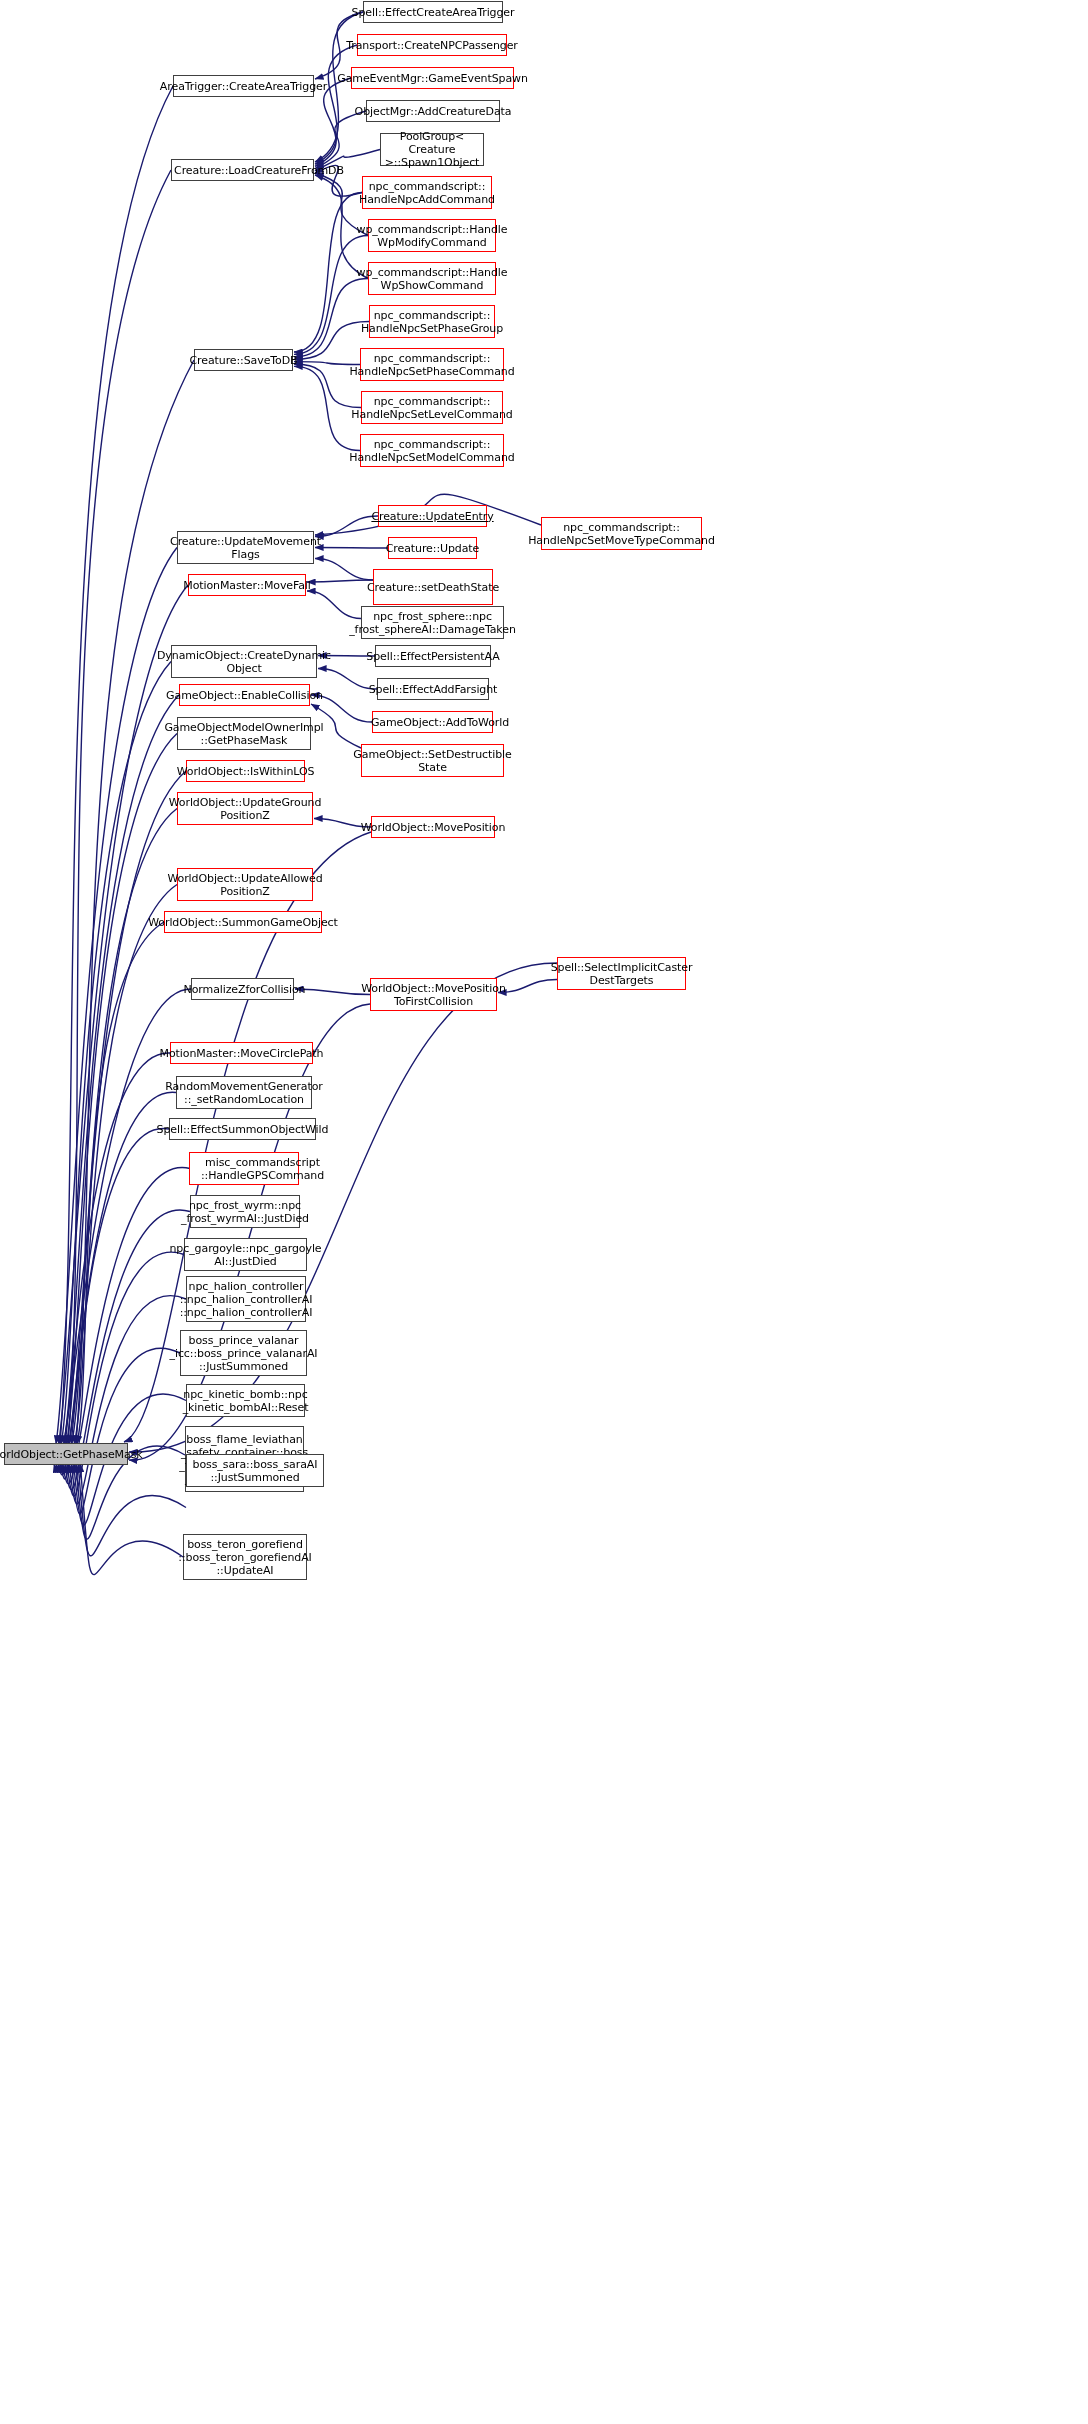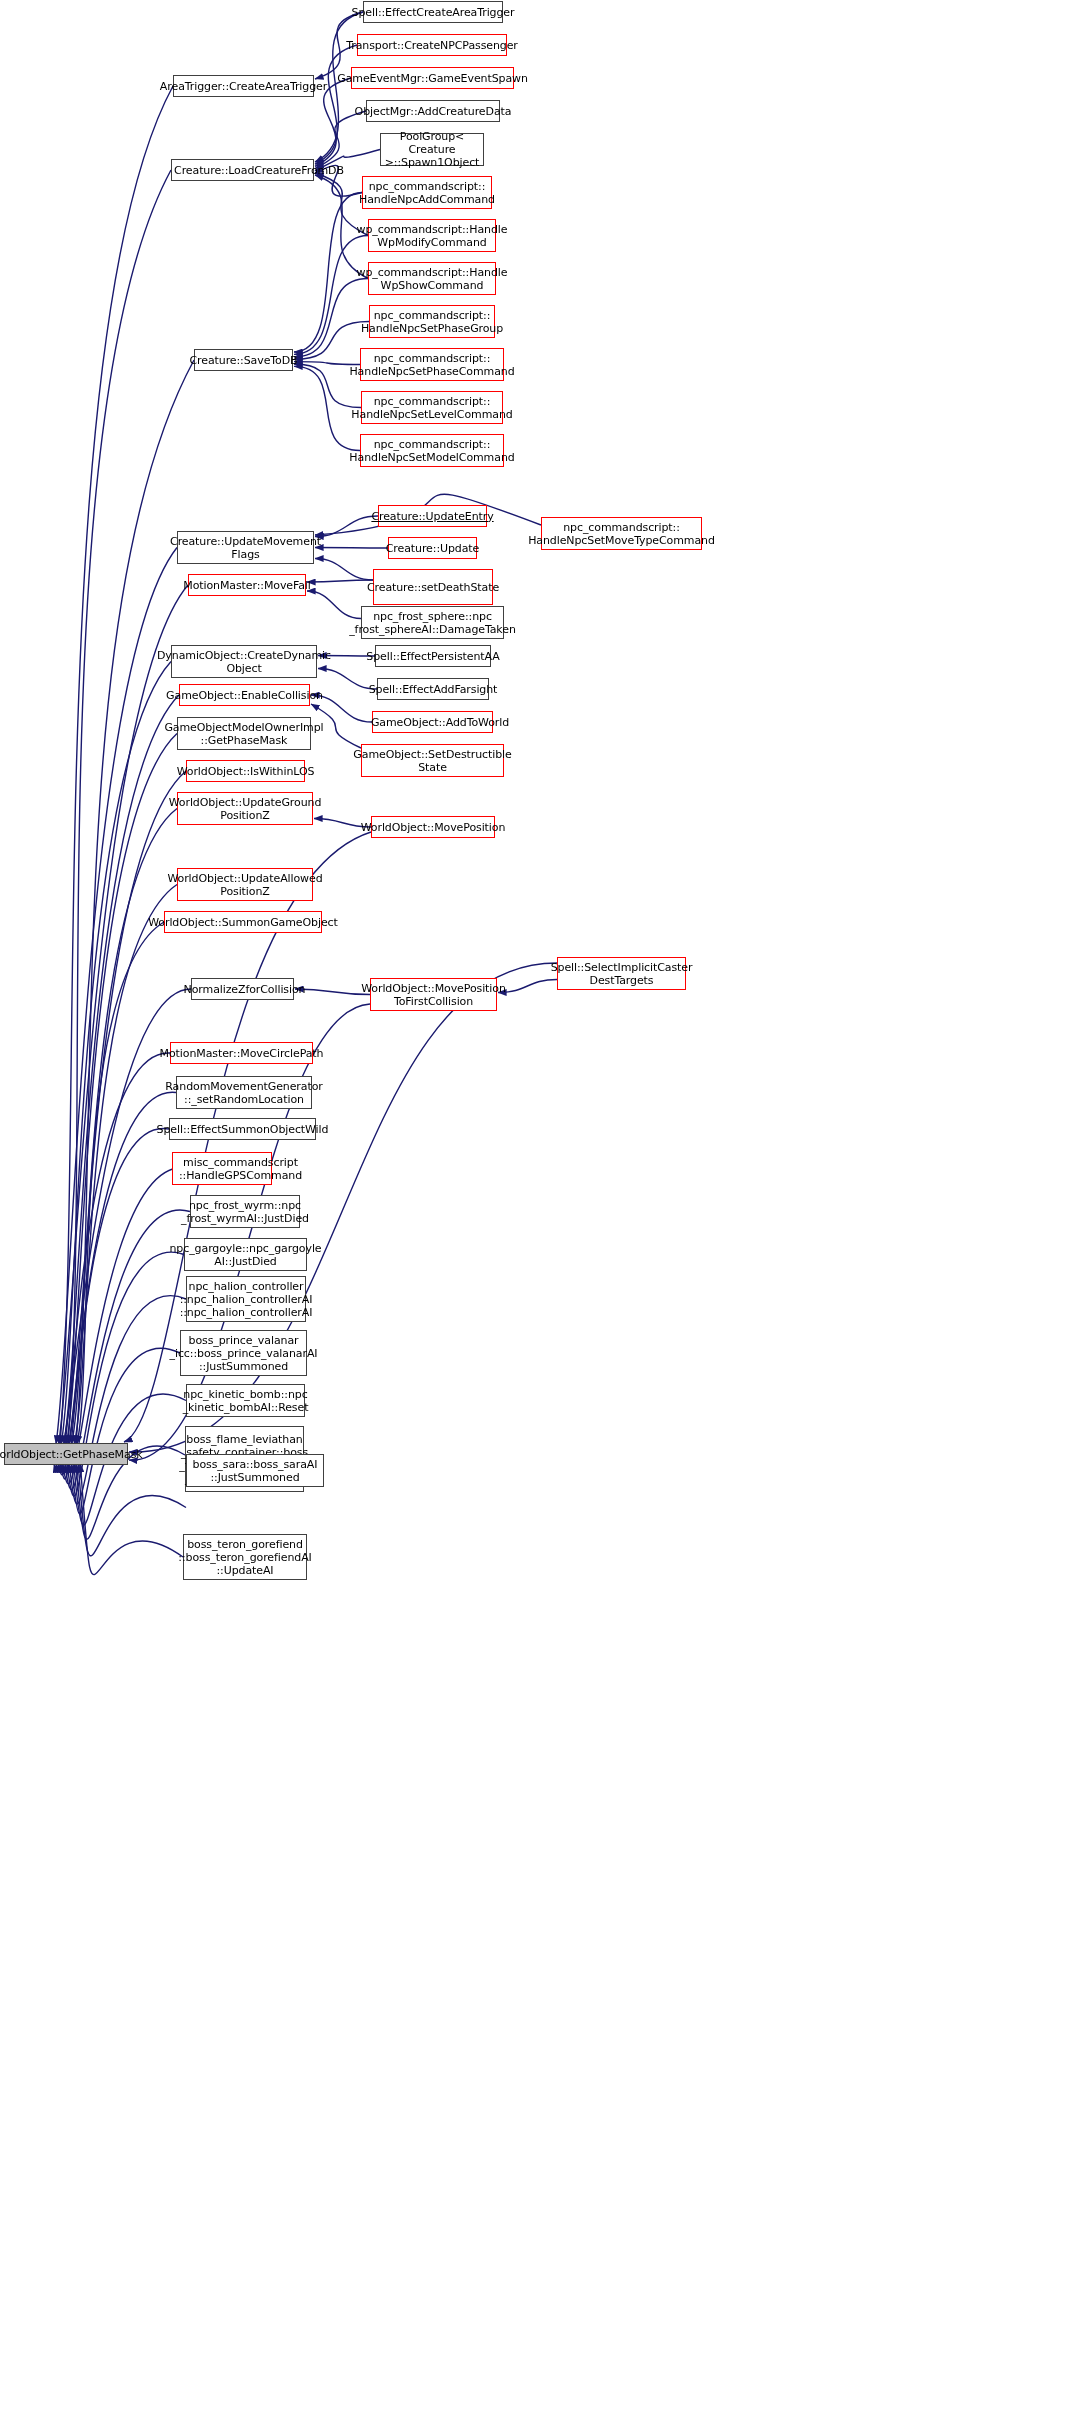--- a/index.html
+++ b/index.html
@@ -170,21 +170,21 @@
     <div class="node red" style="left: 164px; top: 911px; width: 158px; height: 22px;">WorldObject::SummonGameObject</div>
     <div class="node" style="left: 191px; top: 978px; width: 103px; height: 22px; padding-left: 7px;">NormalizeZforCollision</div>
     <div class="node red" style="left: 370px; top: 978px; width: 127px; height: 33px;">WorldObject::MovePosition
 ToFirstCollision</div>
     <div class="node red" style="left: 557px; top: 957px; width: 129px; height: 33px;">Spell::SelectImplicitCaster
 DestTargets</div>
     <div class="node red" style="left: 170px; top: 1042px; width: 143px; height: 22px;">MotionMaster::MoveCirclePath</div>
     <div class="node" style="left: 176px; top: 1076px; width: 136px; height: 33px;">RandomMovementGenerator
 ::_setRandomLocation</div>
     <div class="node" style="left: 169px; top: 1118px; width: 147px; height: 22px;">Spell::EffectSummonObjectWild</div>
-    <div class="node red" style="left: 172px; top: 1152px; width: 100px; height: 33px; padding-left: 40px;">misc_commandscript
+    <div class="node red" style="left: 189px; top: 1152px; width: 110px; height: 33px; padding-left: 40px;">misc_commandscript
 ::HandleGPSCommand</div>
     <div class="node" style="left: 190px; top: 1195px; width: 110px; height: 33px;">npc_frost_wyrm::npc
 _frost_wyrmAI::JustDied</div>
     <div class="node" style="left: 184px; top: 1238px; width: 123px; height: 33px;">npc_gargoyle::npc_gargoyle
 AI::JustDied</div>
     <div class="node" style="left: 186px; top: 1276px; width: 120px; height: 46px;">npc_halion_controller
 ::npc_halion_controllerAI
 ::npc_halion_controllerAI</div>
     <div class="node" style="left: 180px; top: 1330px; width: 127px; height: 46px; text-align: center;">boss_prince_valanar
 _icc::boss_prince_valanarAI

